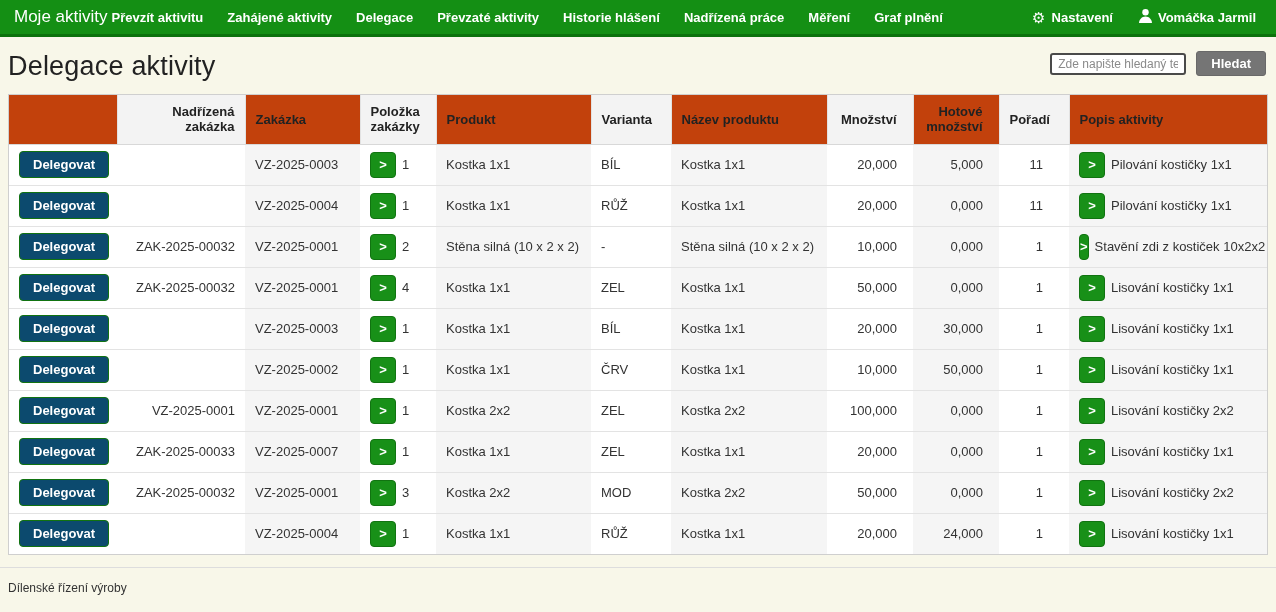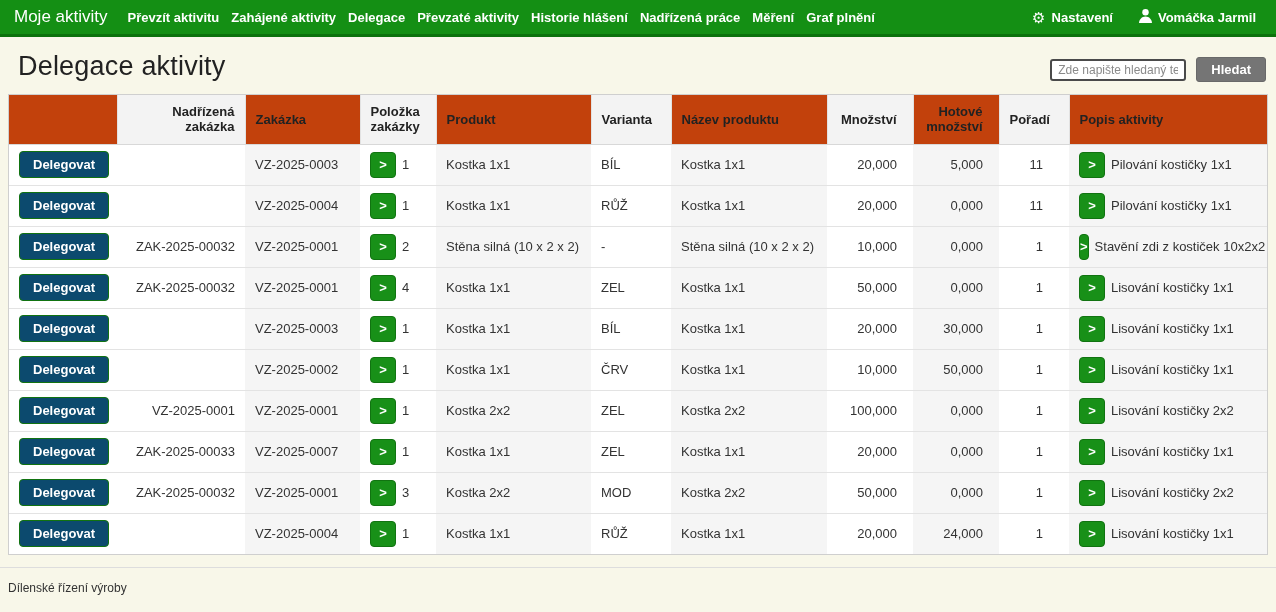--- a/index.html
+++ b/index.html
@@ -9,32 +9,31 @@
     background:#f8f7e9;
     color:#333;
     font-size:13px;
     overflow:hidden;
   }
   
   .navbar {
     height:37px; background:#148f14; border-bottom:3px solid #0c720c;
     display:flex; align-items:center; padding:0 14px; color:#fff;
   }
-  .navbar .brand { font-size:17px; margin-right:20px; cursor:pointer; white-space:nowrap; }
-  .nav-items { display:flex; align-items:center; gap:12px; flex:1; }
+  .navbar .brand { font-size:17px; margin-right:4px; cursor:pointer; white-space:nowrap; }
+  .nav-items { display:flex; align-items:center; gap:24px; flex:1; }
   .nav-item { font-size:13px; font-weight:bold; cursor:pointer; white-space:nowrap; }
   .nav-right { display:flex; align-items:center; gap:26px; margin-right:6px; }
   .nav-right .nav-item { display:flex; align-items:center; gap:6px; }
   .gear-glyph { font-size:15px; line-height:1; }
   .person-svg { display:inline-block; }
   
   .page-head {
-    display:flex; align-items:flex-end; justify-content:space-between;
+    display:flex; align-items:flex-start; justify-content:space-between;
     padding:14px 10px 12px 8px;
-    margin-left:10px;
   }
   .page-title { font-size:27px; font-weight:400; color:#222; letter-spacing:0.2px; }
   .search-area { display:flex; align-items:center; gap:10px; }
   .search-input {
     width:136px; height:22px; border:2px solid #4a4a4a; border-radius:3px;
     font-family:inherit; font-size:12px; padding:0 6px; background:#fff; color:#333;
   }
   .search-input::placeholder { color:#8a8a8a; }
   .btn-gray {
     background:#757575; color:#fff; border:1px solid #696969; border-radius:3px;

